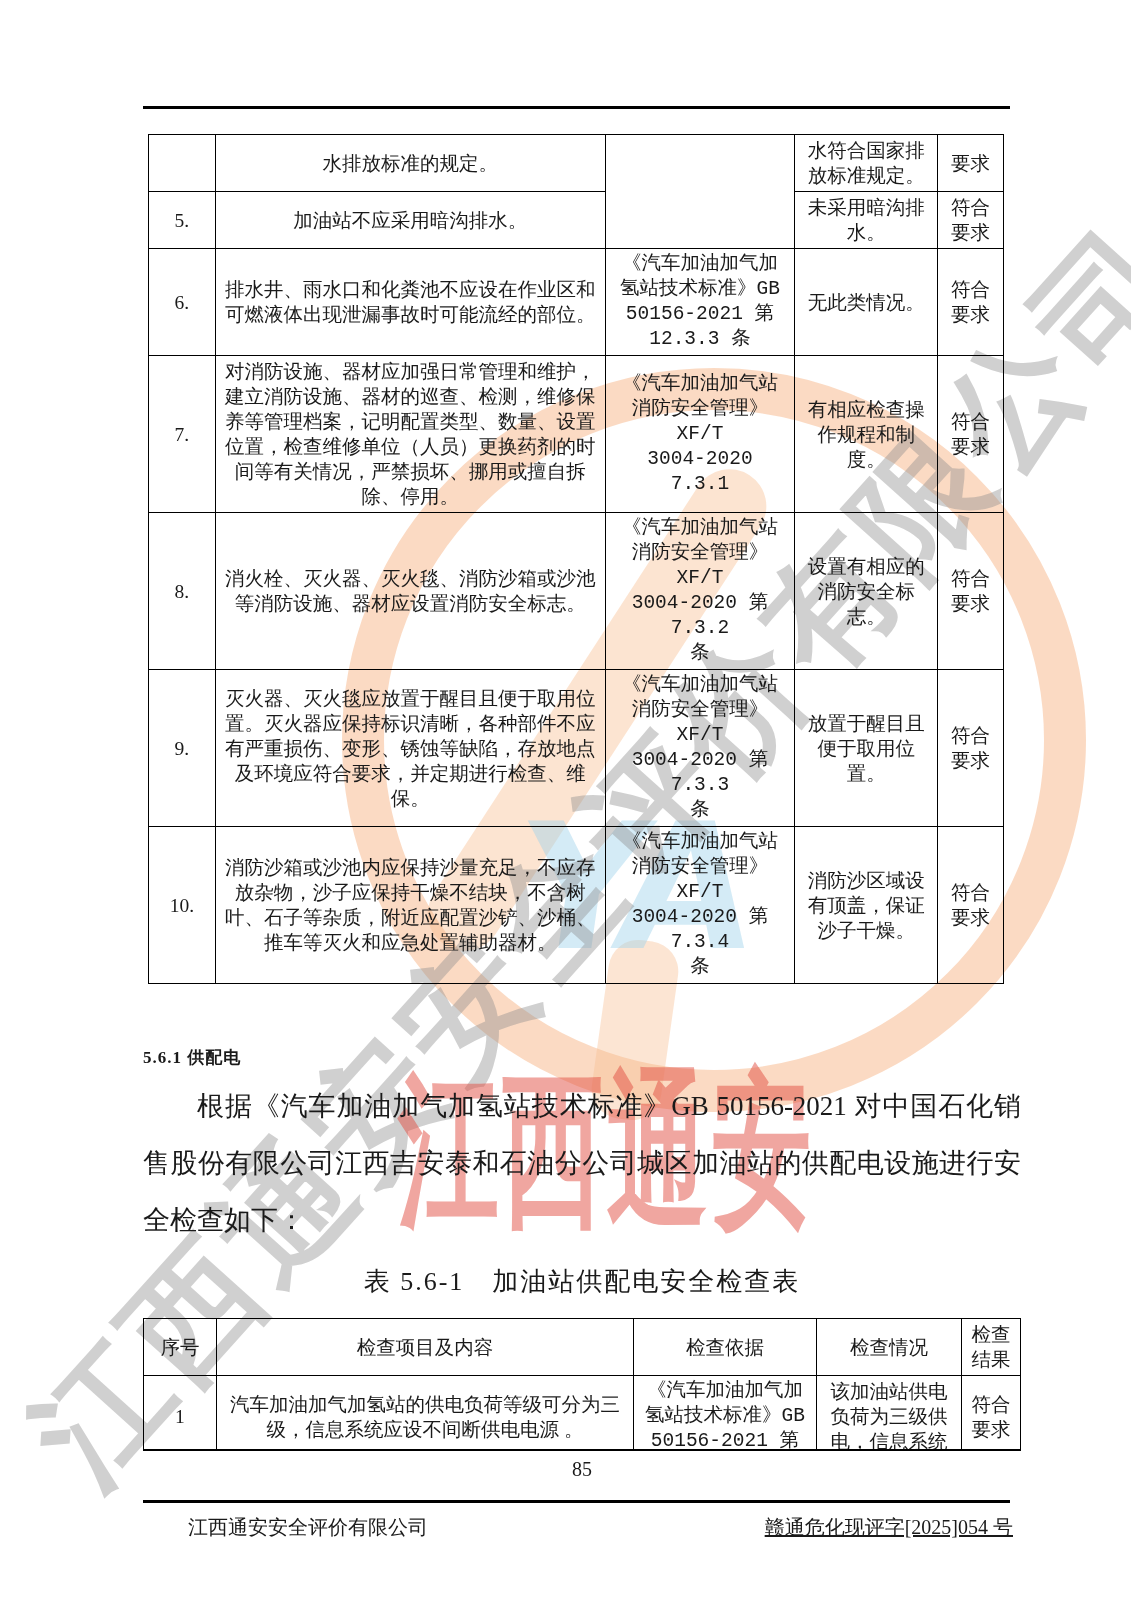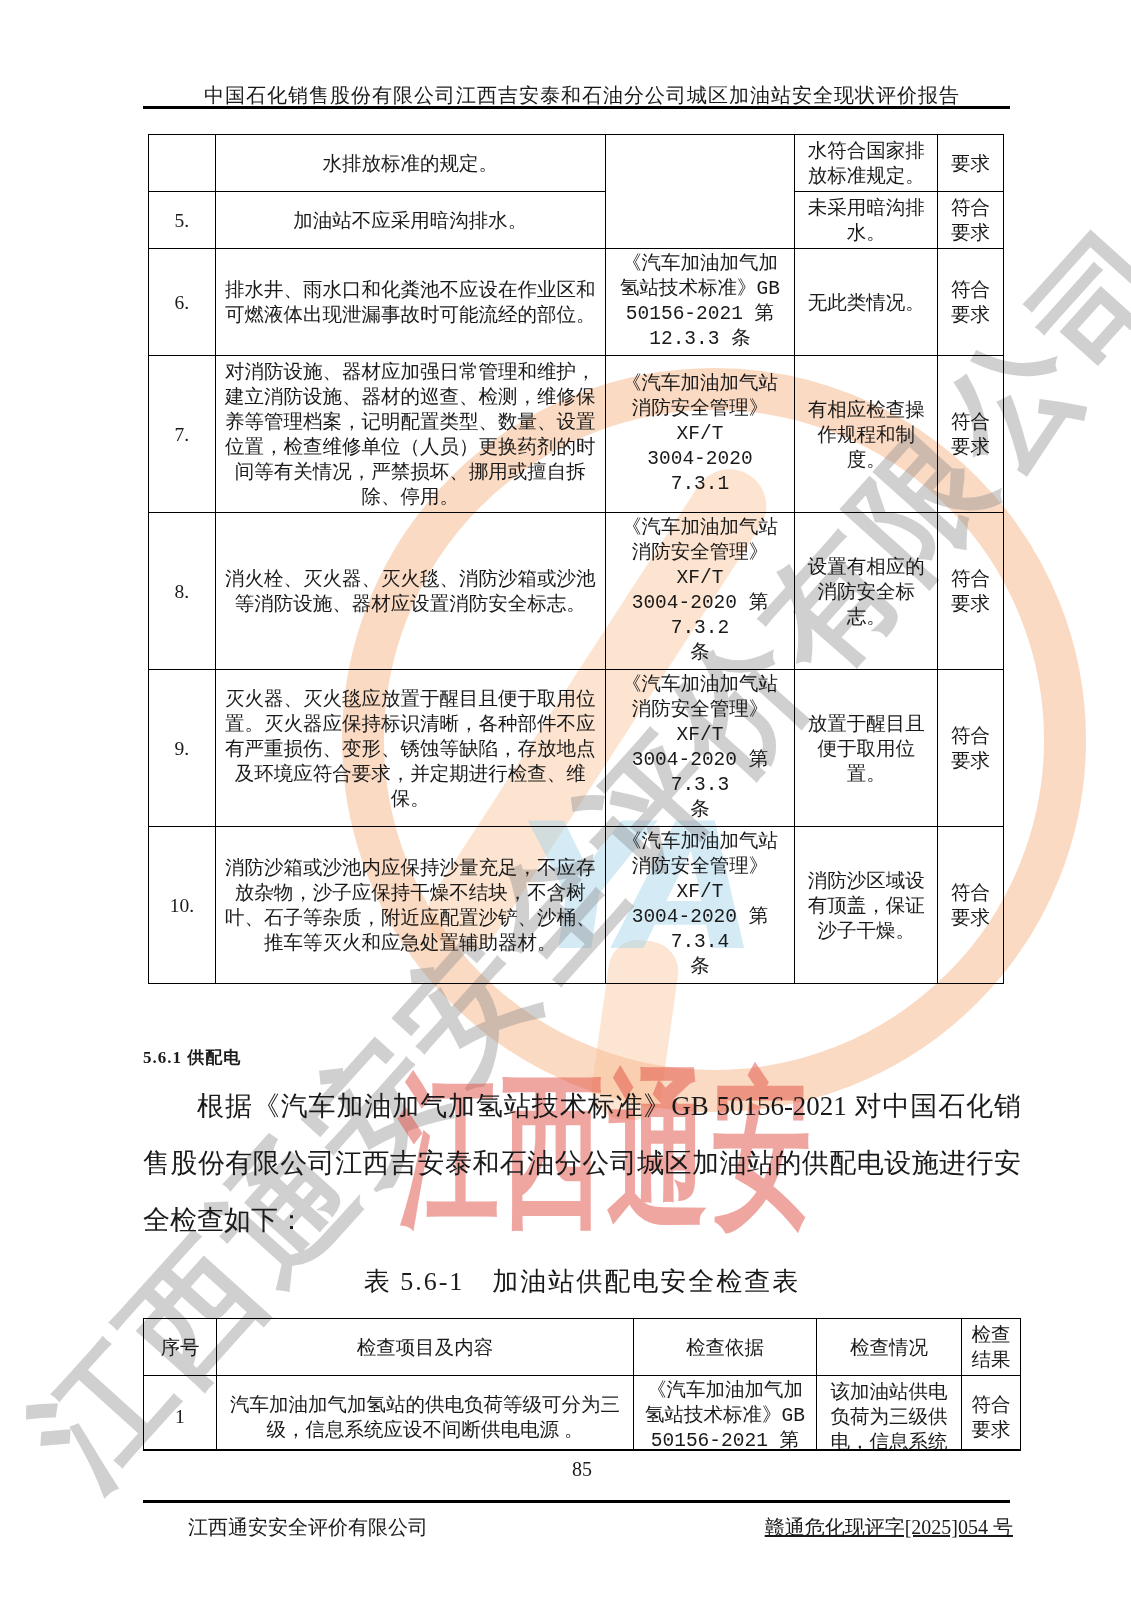--- a/index.html
+++ b/index.html
@@ -95,21 +95,20 @@
 <div class="page">
 
   <div class="wm wm-ring"></div>
   <div class="wm wm-ribbon"></div>
   <div class="wm wm-ribbon2"></div>
   <div class="wm wm-blue">YA</div>
   <div class="wm wm-gray">江西通安安全评价有限公司</div>
   <div class="wm wm-red">江西通安</div>
 
   <div class="content">
-    <div class="header-title">中国石化销售股份有限公司江西吉安泰和石油分公司城区加油站安全现状评价报告</div>
     <div class="header-rule"></div>
 
     <table class="t1">
       <colgroup>
         <col style="width:7.8%">
           <col style="width:45.6%">
           <col style="width:22.2%">
         <col style="width:16.7%">
           <col style="width:7.7%">
       </colgroup>

